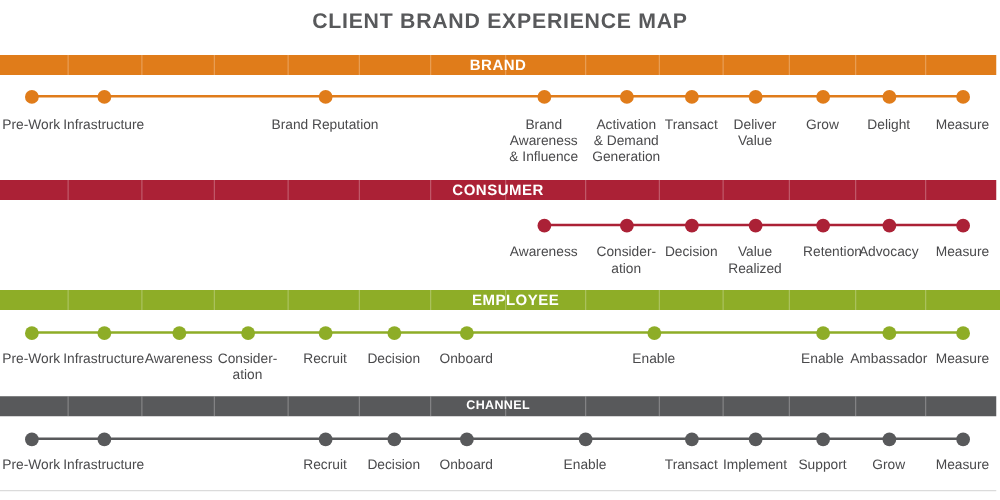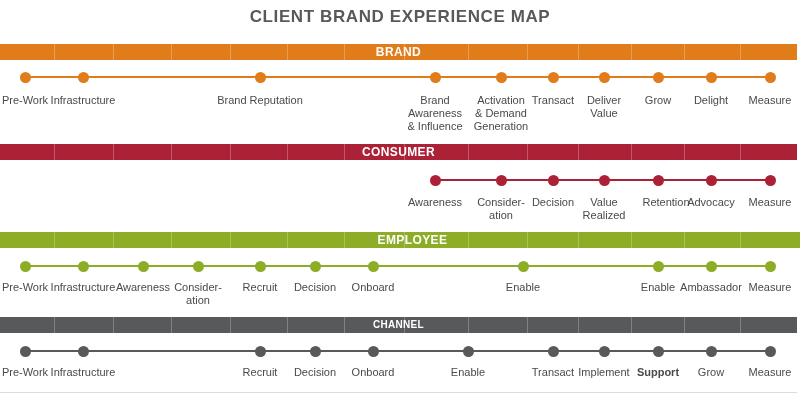--- a/index.html
+++ b/index.html
@@ -263,20 +263,20 @@
       </div>
     <div class="labels">
         <div class="tl-label" style="left: -23px;">Pre-Work</div>
         <div class="tl-label" style="left: 35px;">Infrastructure</div>
         <div class="tl-label" style="left: 212px;">Recruit</div>
         <div class="tl-label" style="left: 267px;">Decision</div>
         <div class="tl-label" style="left: 325px;">Onboard</div>
         <div class="tl-label" style="left: 420px;">Enable</div>
         <div class="tl-label" style="left: 505px;">Transact</div>
         <div class="tl-label" style="left: 556px;">Implement</div>
-        <div class="tl-label" style="left: 610px; font-weight: bold;">Support</div>
+        <div class="tl-label" style="left: 610px;">Support</div>
         <div class="tl-label" style="left: 663px;">Grow</div>
         <div class="tl-label" style="left: 722px;">Measure</div>
       </div>
   </div>
 
   <div class="bottom-rule"></div>
 </div>
 
 </body></html>

